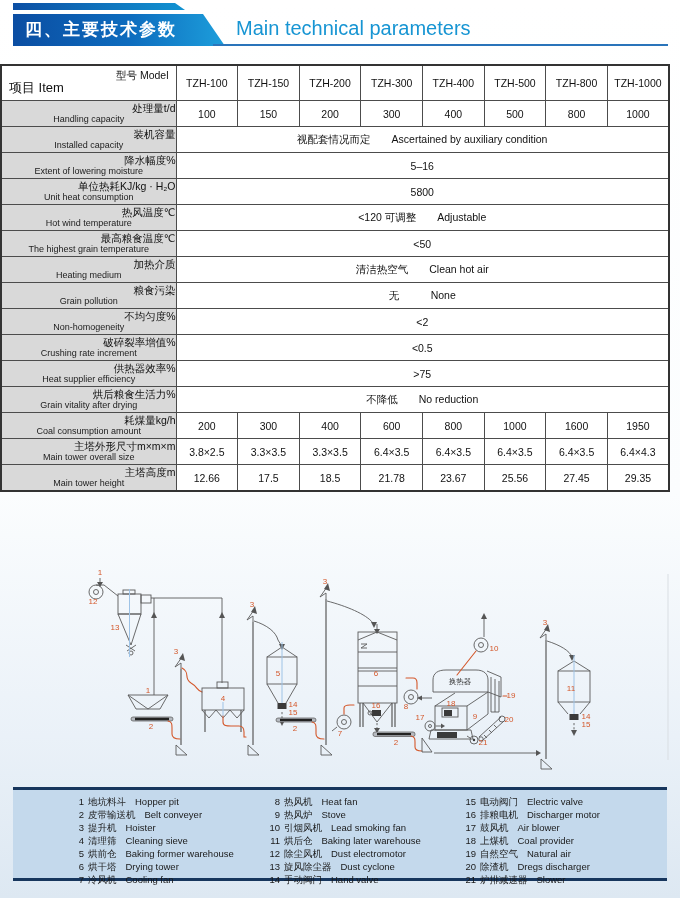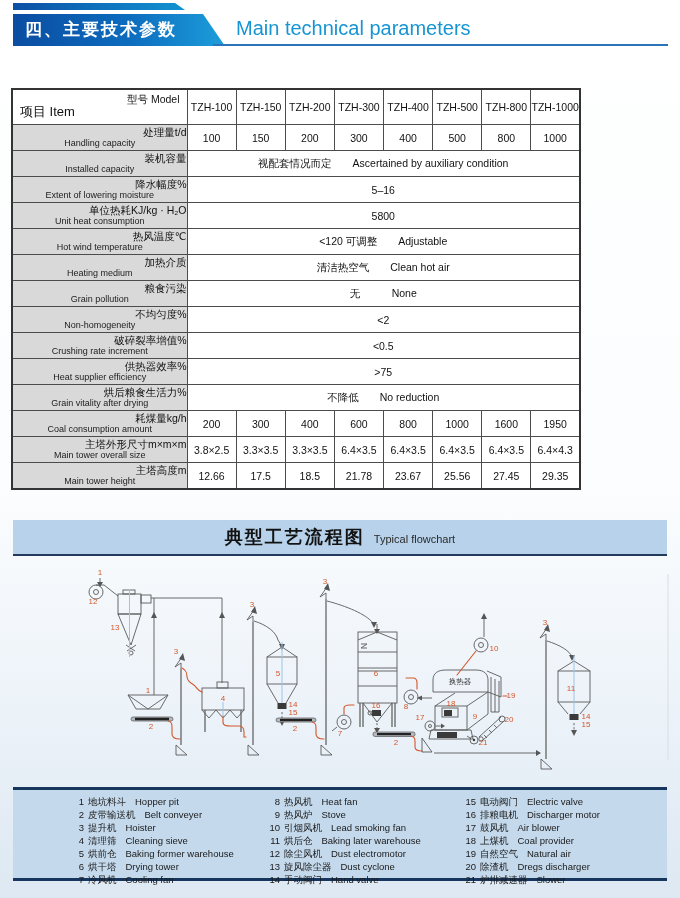--- a/index.html
+++ b/index.html
@@ -11,22 +11,22 @@
         background:linear-gradient(90deg,#0c4fa4,#1193d2);
         clip-path:polygon(0 0,calc(100% - 10px) 0,100% 100%,0 100%);}
   .banner{position:absolute;left:13px;top:14px;width:212px;height:32px;
         background:linear-gradient(90deg,#0b4da2,#0d6cbe 55%,#1d9edb);
         clip-path:polygon(0 0,calc(100% - 22px) 0,100% 100%,0 100%);
         color:#fff;font-weight:bold;font-size:17px;line-height:32px;
         padding-left:12px;box-sizing:border-box;letter-spacing:2px;}
   .hdr-underline{position:absolute;left:213px;top:44px;width:455px;height:2px;background:#2a74ba;}
   .hdr-en{position:absolute;left:236px;top:17px;font-size:20px;color:#1795d3;}
   
-  table.spec{position:absolute;left:11px;top:64px;width:570px;border-collapse:collapse;
-        table-layout:fixed;border:2px solid #333;margin-top:24px;}
+  table.spec{position:absolute;left:0;top:64px;width:670px;border-collapse:collapse;
+        table-layout:fixed;border:2px solid #333;}
   table.spec th,table.spec td{border:1px solid #4c4c4c;padding:0;}
   table.spec col.c-label{width:175px;}
   th.corner{position:relative;height:34px;background:#fff;font-weight:normal;}
   .c-top{position:absolute;top:3px;right:7px;font-size:10.5px;color:#111;}
   .c-bot{position:absolute;bottom:3px;left:7px;font-size:13px;color:#111;}
   th.model{font-size:10.5px;font-weight:normal;color:#111;background:#fff;}
   th.lbl{background:#d9d9d9;font-weight:normal;height:25px;padding:1px 2px;}
   .cn{font-size:10.5px;line-height:12px;color:#101010;text-align:right;}
   .en{font-size:9px;line-height:10.5px;color:#1c1c1c;text-align:center;}
   td.val{font-size:10.5px;color:#111;text-align:center;background:#fff;}
@@ -134,20 +134,27 @@
         </tr>
         <tr>
           <th class="lbl">
             <div class="cn">热风温度℃</div>
             <div class="en">Hot wind temperature</div>
           </th>
           <td class="val" colspan="8">&lt;120 可调整  Adjustable</td>
         </tr>
         <tr>
           <th class="lbl">
+            <div class="cn">最高粮食温度℃</div>
+            <div class="en">The highest grain temperature</div>
+          </th>
+          <td class="val" colspan="8">&lt;50</td>
+        </tr>
+        <tr>
+          <th class="lbl">
             <div class="cn">加热介质</div>
             <div class="en">Heating medium</div>
           </th>
           <td class="val" colspan="8">清洁热空气  Clean hot air</td>
         </tr>
         <tr>
           <th class="lbl">
             <div class="cn">粮食污染</div>
             <div class="en">Grain pollution</div>
           </th>
@@ -219,24 +226,20 @@
           <td class="val">18.5</td>
           <td class="val">21.78</td>
           <td class="val">23.67</td>
           <td class="val">25.56</td>
           <td class="val">27.45</td>
           <td class="val">29.35</td>
         </tr>
       </tbody>
   </table>
 
-  <div class="fc-banner">
-    <span class="fc-cn">典型工艺流程图</span>
-    <span class="fc-en">Typical flowchart</span>
-  </div>
 
   <svg class="flow" width="660" height="228" viewBox="0 0 660 228">
 
     <line class="faint" x1="658" y1="18" x2="658" y2="204"></line>
 
     <g>
       <line class="p" x1="90" y1="22" x2="90" y2="27"></line>
         <polygon class="ah" points="87,26 93,26 90,31"></polygon>
       <circle class="p" cx="86" cy="36" r="7"></circle>
         <circle class="p" cx="86" cy="36" r="2.5"></circle>

